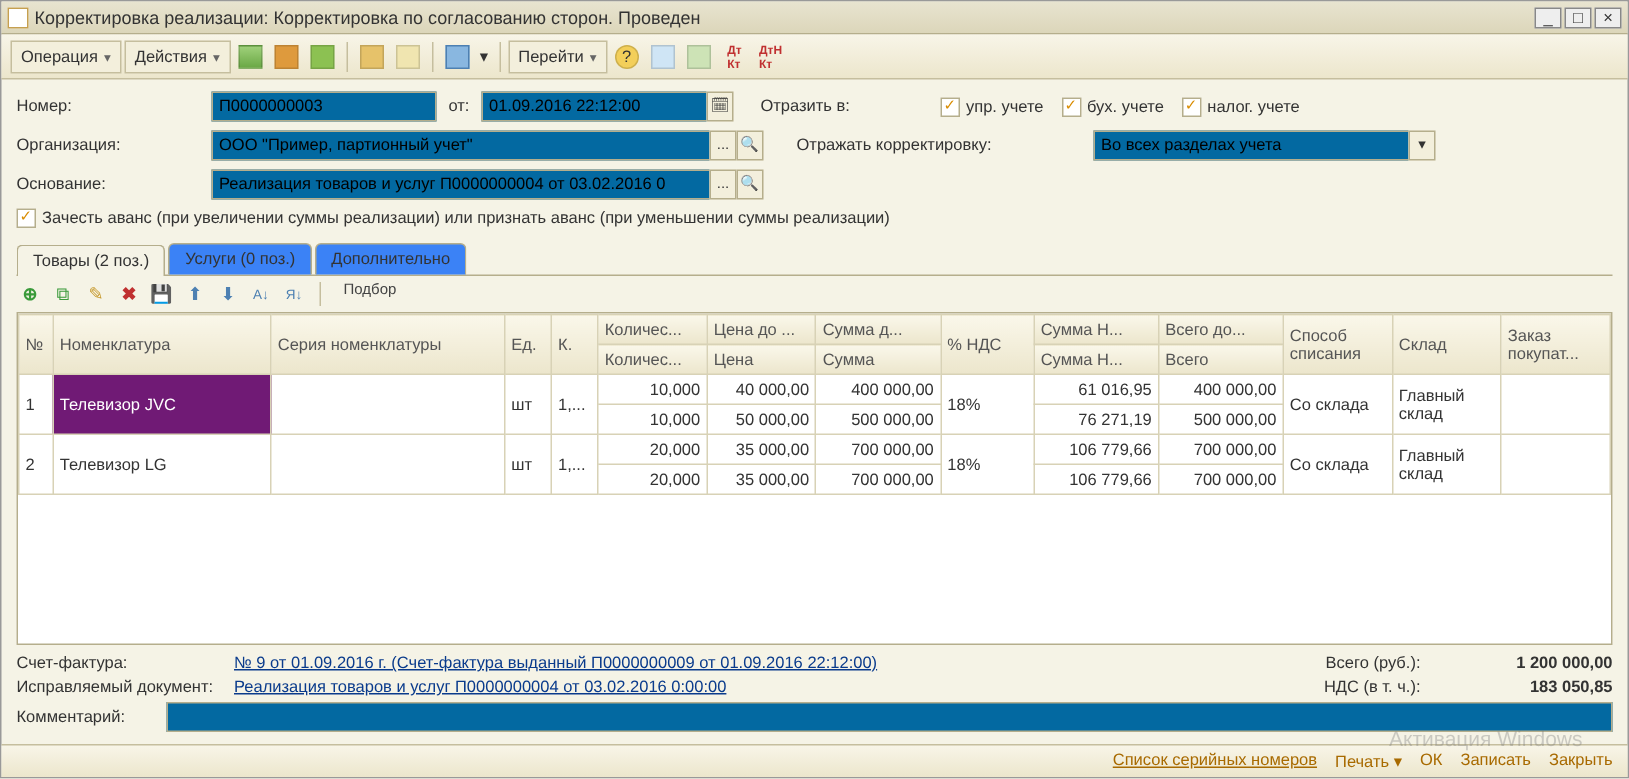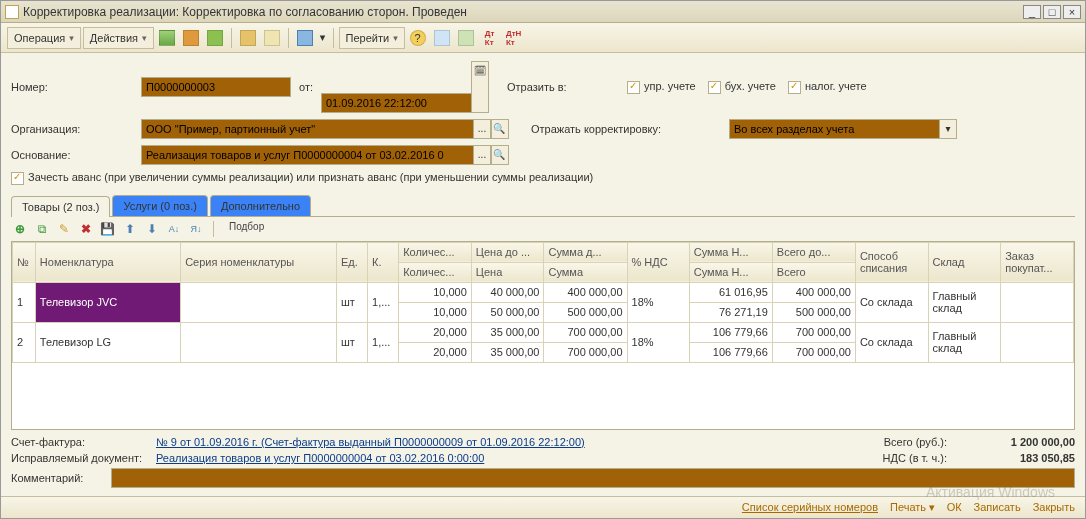--- a/index.html
+++ b/index.html
@@ -96,21 +96,21 @@
     margin-bottom: 6px;
   }
   .form-label {
     width: 130px;
     font-size: 11px;
     color: #333;
   }
   .input {
     height: 20px;
     border: 1px solid #b5ae8c;
-    background: #a16207;
+    background: #0369a1;
     padding: 0 4px;
     font-size: 11px;
   }
   .input-sel { display: flex; align-items: stretch; }
   .input-sel .input { border-right: none; }
   .btn-sel {
     width: 18px;
     border: 1px solid #b5ae8c;
     background: #f3efdc;
     font-size: 10px;
@@ -296,21 +296,21 @@
     <span class="icon-btn" style="font-size:8px;color:#c03030;font-weight:bold;">ДтН<br>Кт</span>
   </div>
 
   <div class="content">
 
     <div class="form-row">
       <span class="form-label">Номер:</span>
       <input class="input" style="width: 150px;" value="П0000000003">
       <span style="margin:0 8px;">от:</span>
       <div class="input-sel">
-        <input class="input" style="width: 150px; margin-top: 32px;" value="01.09.2016 22:12:00">
+        <input class="input" style="width: 150px;" value="01.09.2016 22:12:00">
         <span class="btn-sel">🗓</span>
       </div>
       <span style="margin-left:18px;width:120px;">Отразить в:</span>
       <label style="margin-right:12px;"><span class="checkbox checked"></span><span>упр. учете</span></label>
       <label style="margin-right:12px;"><span class="checkbox checked"></span><span>бух. учете</span></label>
       <label><span class="checkbox checked"></span><span>налог. учете</span></label>
     </div>
 
     <div class="form-row">
       <span class="form-label">Организация:</span>

